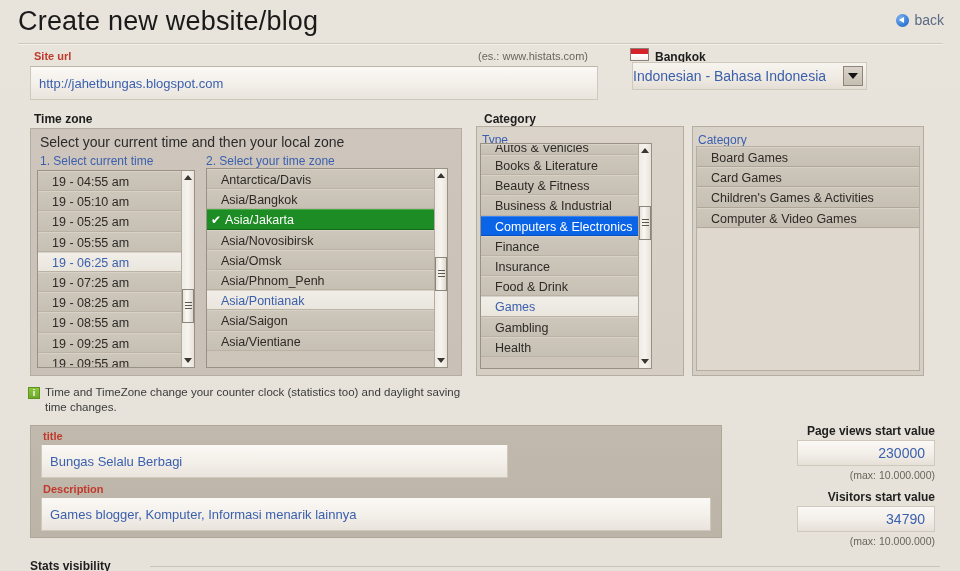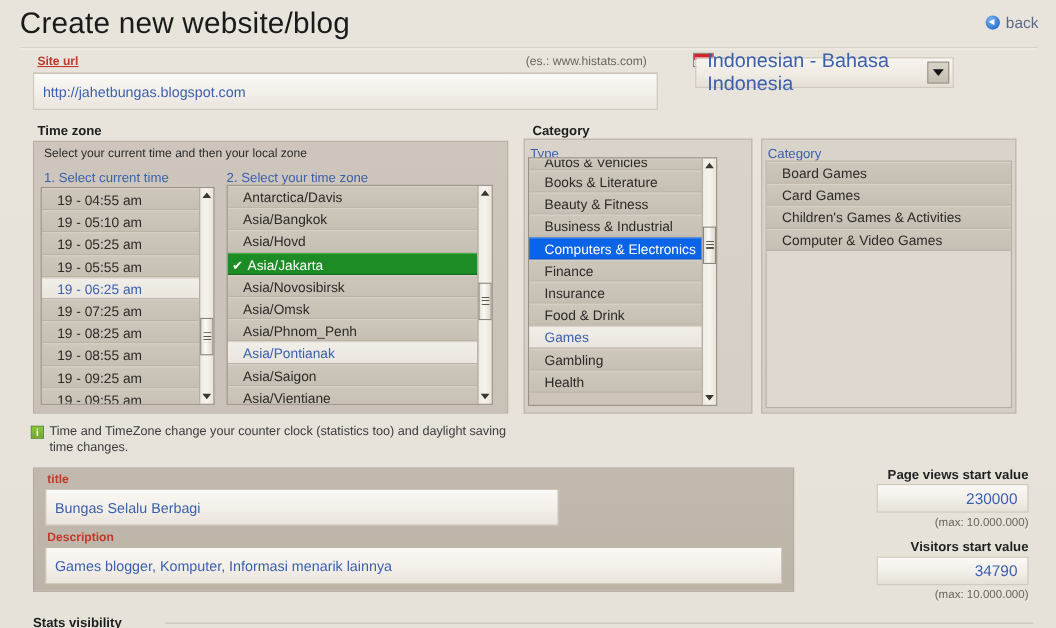--- a/index.html
+++ b/index.html
@@ -55,21 +55,21 @@
     font-size: 11px; font-weight: bold; color: #c0392b;
   }
   .hint-gray {
     font-size: 11px; color: #6b655d;
   }
   .lbl-section {
     font-size: 12px; font-weight: bold; color: #1d1d1d;
   }
 
   
-  #site-url-label { position: absolute; left: 34px; top: 50px; text-decoration: underline; }
+  #site-url-label { position: absolute; left: 34px; top: 50px; }
   #url-hint { position: absolute; left: 478px; top: 50px; }
   .txtfield {
     background: linear-gradient(to bottom, #fbf9f6 0%, #f3efe9 55%, #e9e4dc 100%);
     border: 1px solid #cfc8bd;
     border-top-color: #bdb5a8;
     color: #3a5fad;
     font-size: 13px;
     display: flex; align-items: center;
     padding: 16px 8px;
   }
@@ -80,27 +80,26 @@
 
   
   #flag-icon {
     position: absolute; left: 630px; top: 48px;
     width: 19px; height: 13px;
     border: 1px solid #8a8278;
     background: linear-gradient(to bottom, #d62229 0%, #d62229 50%, #ffffff 50%, #f4f1ec 100%);
   }
   #language-label { position: absolute; left: 655px; top: 50px; }
   #language-select {
-    position: absolute; left: 632px; top: 52px;
+    position: absolute; left: 632px; top: 62px;
     width: 235px; height: 28px;
     background: linear-gradient(to bottom, #f7f4ef 0%, #efeae2 60%, #e4ded5 100%);
     border: 1px solid #cfc8bd;
     display: flex; align-items: center;
-    padding-left: 10px;
-    color: #3a5fad; font-size: 18px;
+    color: #3a5fad; font-size: 14px;
     cursor: pointer;
   }
   .select-arrow {
     position: absolute; right: 3px; top: 3px;
     width: 20px; height: 20px;
     background: linear-gradient(to bottom, #d9d3c9 0%, #c5beb2 100%);
     border: 1px solid #8d8579;
     display: flex; align-items: center; justify-content: center;
   }
   .select-arrow::after {
@@ -115,21 +114,21 @@
   .gray-panel {
     position: absolute;
     background: linear-gradient(to bottom, #cec6bc 0%, #c9c1b7 100%);
     border: 1px solid #b6ada1;
   }
 
   #timezone-title { left: 34px; top: 112px; }
   #timezone-panel { left: 30px; top: 128px; width: 432px; height: 248px; }
   #timezone-instruction {
     position: absolute; left: 40px; top: 134px;
-    font-size: 11px; color: #2b2b2b;
+    font-size: 14px; color: #2b2b2b;
   }
 
   #category-title { left: 484px; top: 112px; }
   #type-panel { left: 476px; top: 126px; width: 208px; height: 250px; }
   #cat-panel  { left: 692px; top: 126px; width: 232px; height: 250px; }
 
   .list-head {
     position: absolute;
     font-size: 12px; color: #3a5fad;
   }
@@ -330,21 +329,20 @@
       <div class="sb-thumb" style="top:118px"></div>
       <div class="sb-arrow down"></div>
     </div>
   </div>
 
   <div id="zone-head" class="list-head">2. Select your time zone</div>
   <div id="zone-list" class="listbox">
     <div class="listbox-inner" id="zone-list-items">
         <div class="li">Antarctica/Davis</div>
         <div class="li">Asia/Bangkok</div>
-        <div class="li">Asia/Hovd</div>
         <div class="li sel-green"><span class="check">✔</span><span>Asia/Jakarta</span></div>
         <div class="li">Asia/Novosibirsk</div>
         <div class="li">Asia/Omsk</div>
         <div class="li">Asia/Phnom_Penh</div>
         <div class="li hover">Asia/Pontianak</div>
         <div class="li">Asia/Saigon</div>
         <div class="li">Asia/Vientiane</div>
       </div>
     <div class="sbar">
       <div class="sb-arrow up"></div>

